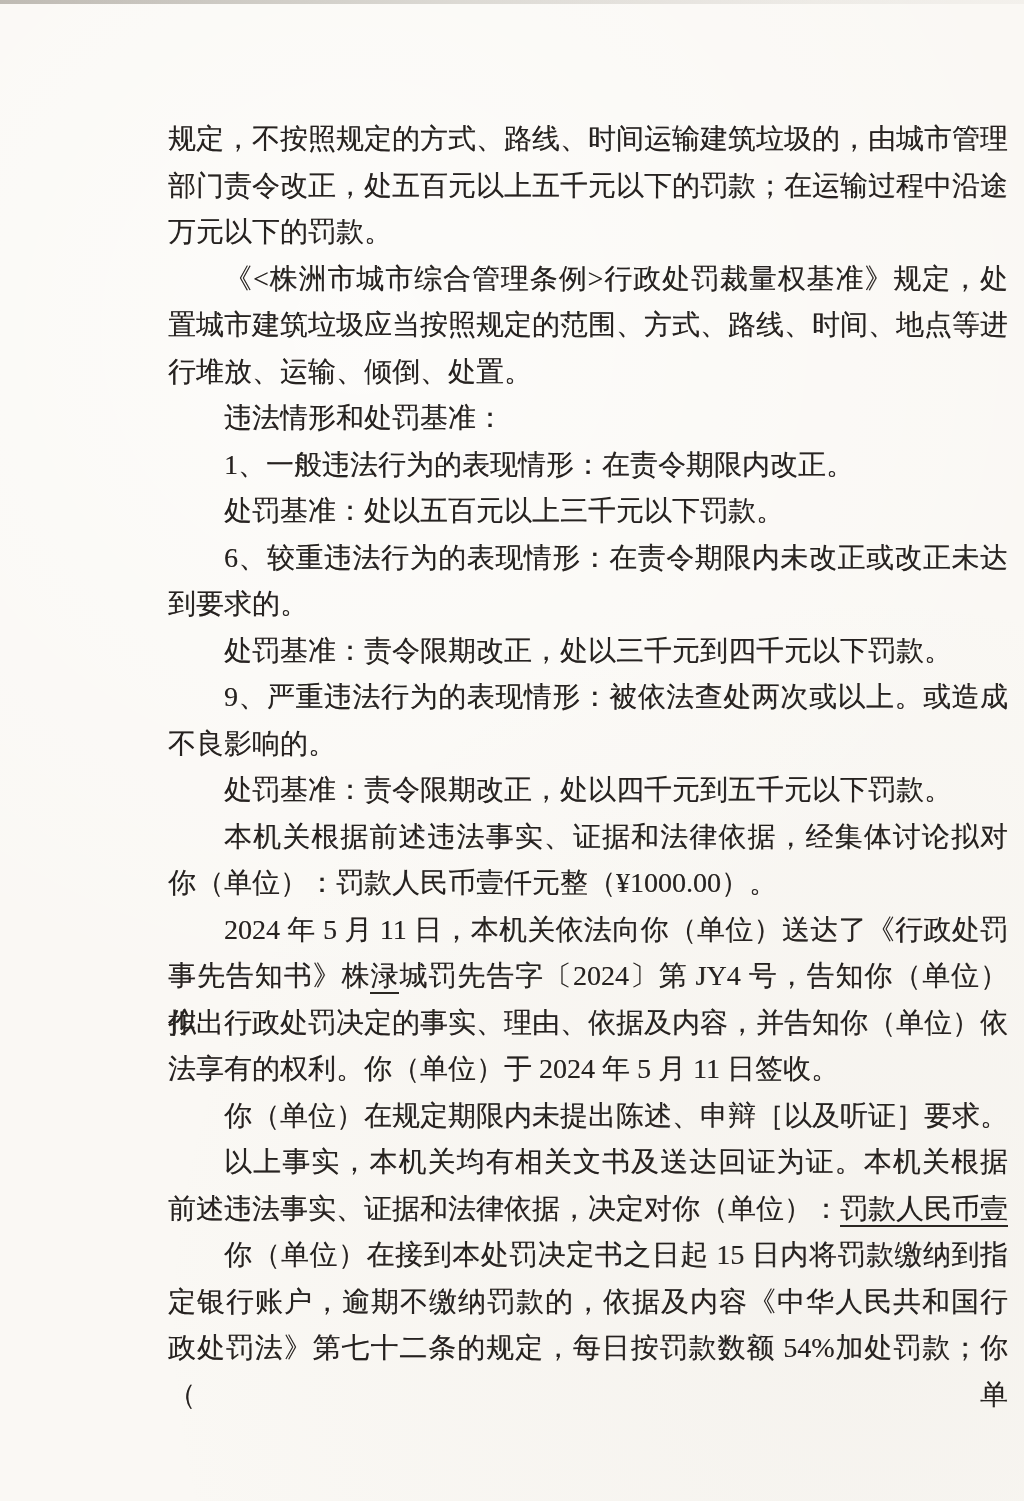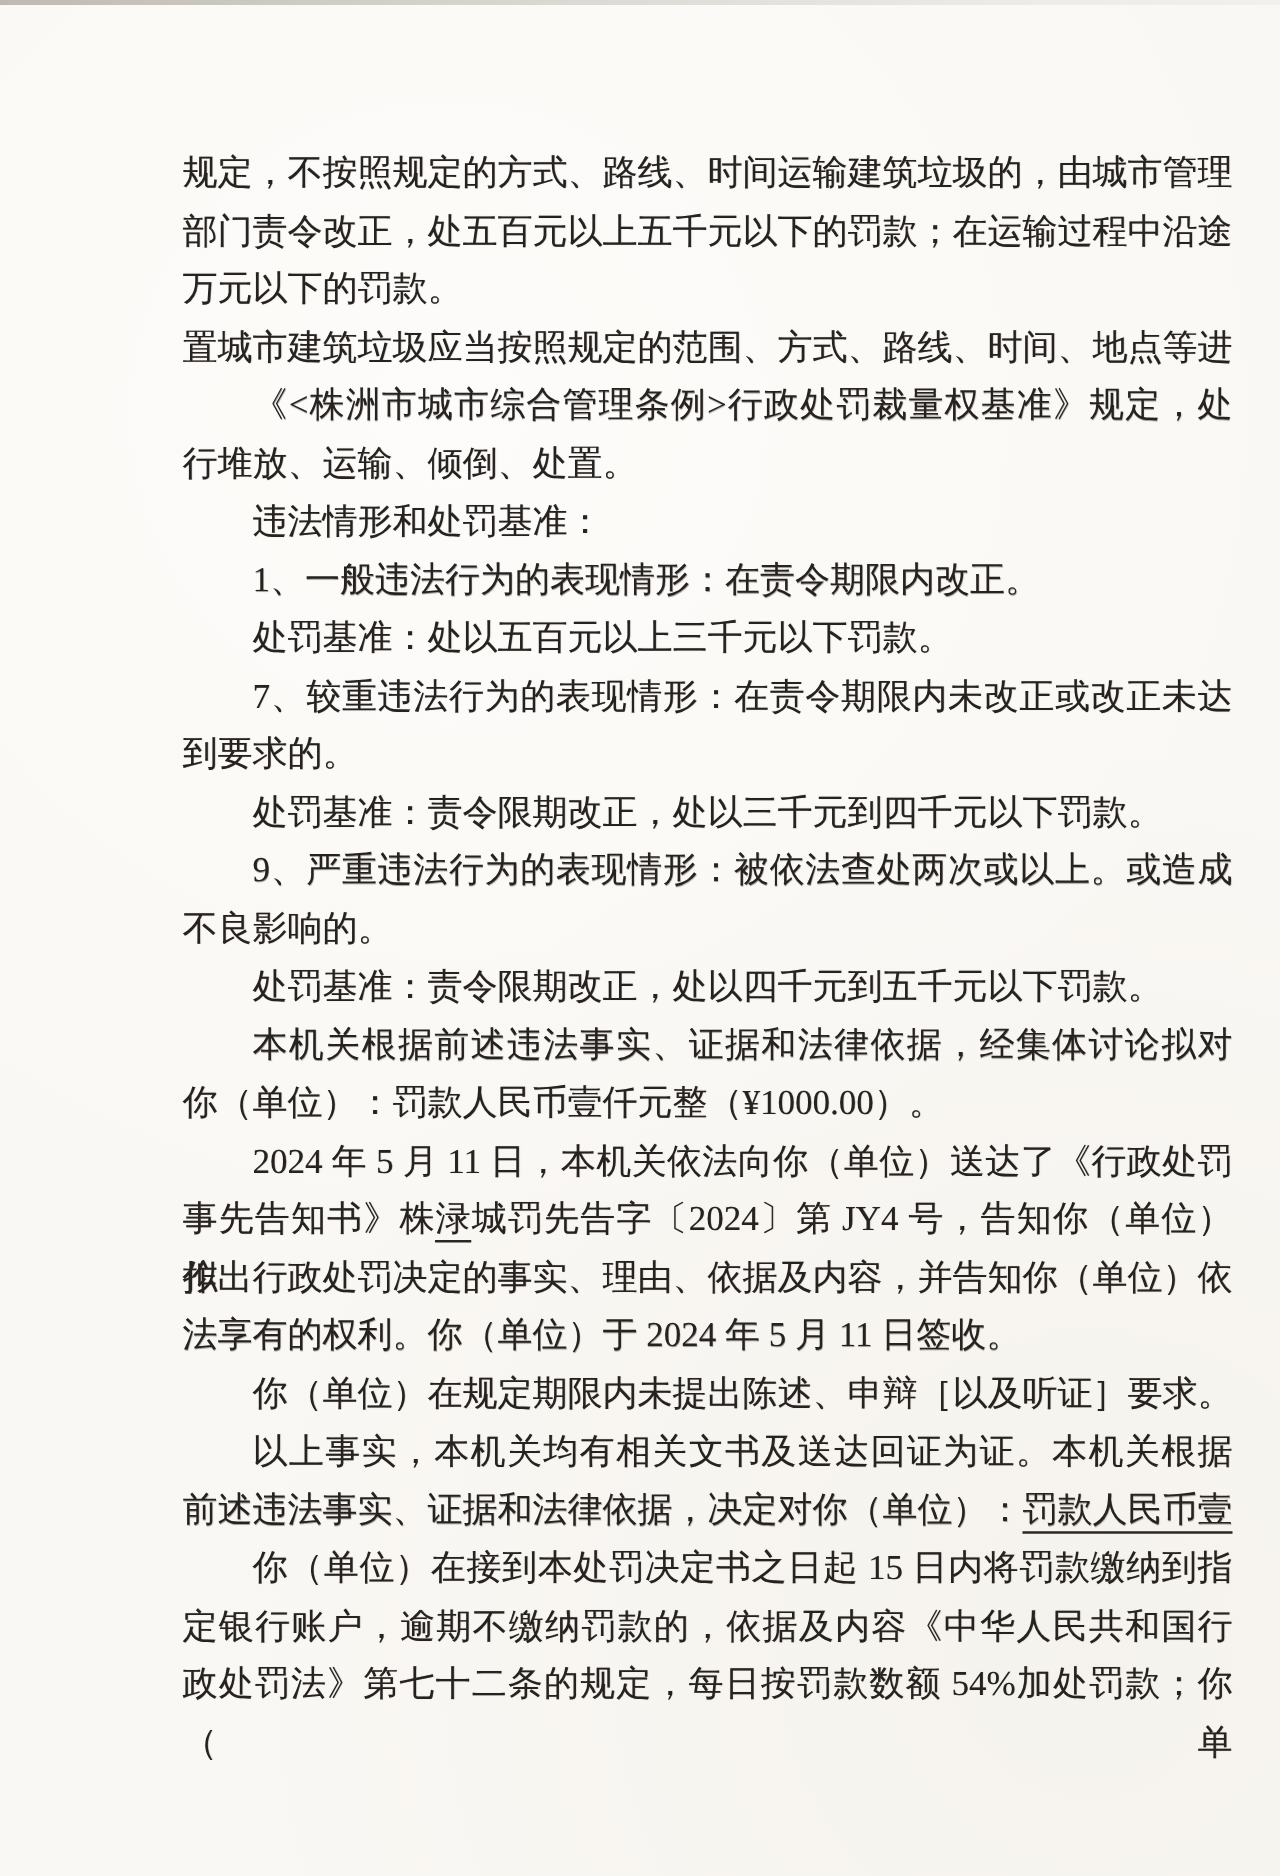--- a/index.html
+++ b/index.html
@@ -28,21 +28,21 @@
     height: 4px;
     background: linear-gradient(90deg,
       rgba(118,111,99,0.45),
       rgba(140,133,121,0.28) 45%,
       rgba(160,153,141,0.14) 80%,
       rgba(160,153,141,0.08));
     pointer-events: none;
   }
   .content {
     position: absolute;
-    left: 146px;
+    left: 168px;
     top: 116px;
     width: 840px;
     text-shadow: 0.3px 0.3px 0.6px rgba(48,42,35,0.45);
   }
   .line {
     height: 46.5px;
     line-height: 46.5px;
     font-size: 28px;
     white-space: nowrap;
   }
@@ -60,27 +60,27 @@
 </style>
 </head>
 <body>
 
 <div class="page">
   <div class="content">
 
     <div class="line j">规定，不按照规定的方式、路线、时间运输建筑垃圾的，由城市管理</div>
     <div class="line j">部门责令改正，处五百元以上五千元以下的罚款；在运输过程中沿途</div>
     <div class="line">万元以下的罚款。</div>
+    <div class="line j ind">《&lt;株洲市城市综合管理条例&gt;行政处罚裁量权基准》规定，处</div>
     <div class="line j">置城市建筑垃圾应当按照规定的范围、方式、路线、时间、地点等进</div>
-    <div class="line j ind">《&lt;株洲市城市综合管理条例&gt;行政处罚裁量权基准》规定，处</div>
     <div class="line">行堆放、运输、倾倒、处置。</div>
     <div class="line ind">违法情形和处罚基准：</div>
     <div class="line ind">1、一般违法行为的表现情形：在责令期限内改正。</div>
     <div class="line ind">处罚基准：处以五百元以上三千元以下罚款。</div>
-    <div class="line j ind">7、较重违法行为的表现情形：在责令期限内未改正或改正未达</div>
+    <div class="line j ind">6、较重违法行为的表现情形：在责令期限内未改正或改正未达</div>
     <div class="line">到要求的。</div>
     <div class="line ind">处罚基准：责令限期改正，处以三千元到四千元以下罚款。</div>
     <div class="line j ind">9、严重违法行为的表现情形：被依法查处两次或以上。或造成</div>
     <div class="line">不良影响的。</div>
     <div class="line ind">处罚基准：责令限期改正，处以四千元到五千元以下罚款。</div>
     <div class="line j ind">本机关根据前述违法事实、证据和法律依据，经集体讨论拟对</div>
     <div class="line">你（单位）：罚款人民币壹仟元整（¥1000.00）。</div>
     <div class="line j ind">2024 年 5 月 11 日，本机关依法向你（单位）送达了《行政处罚</div>
 
     <div class="line j"><span>事先告知书》株</span><span class="u">渌</span><span>城罚先告字〔2024〕第 JY4 号，告知你（单位）拟</span></div>

